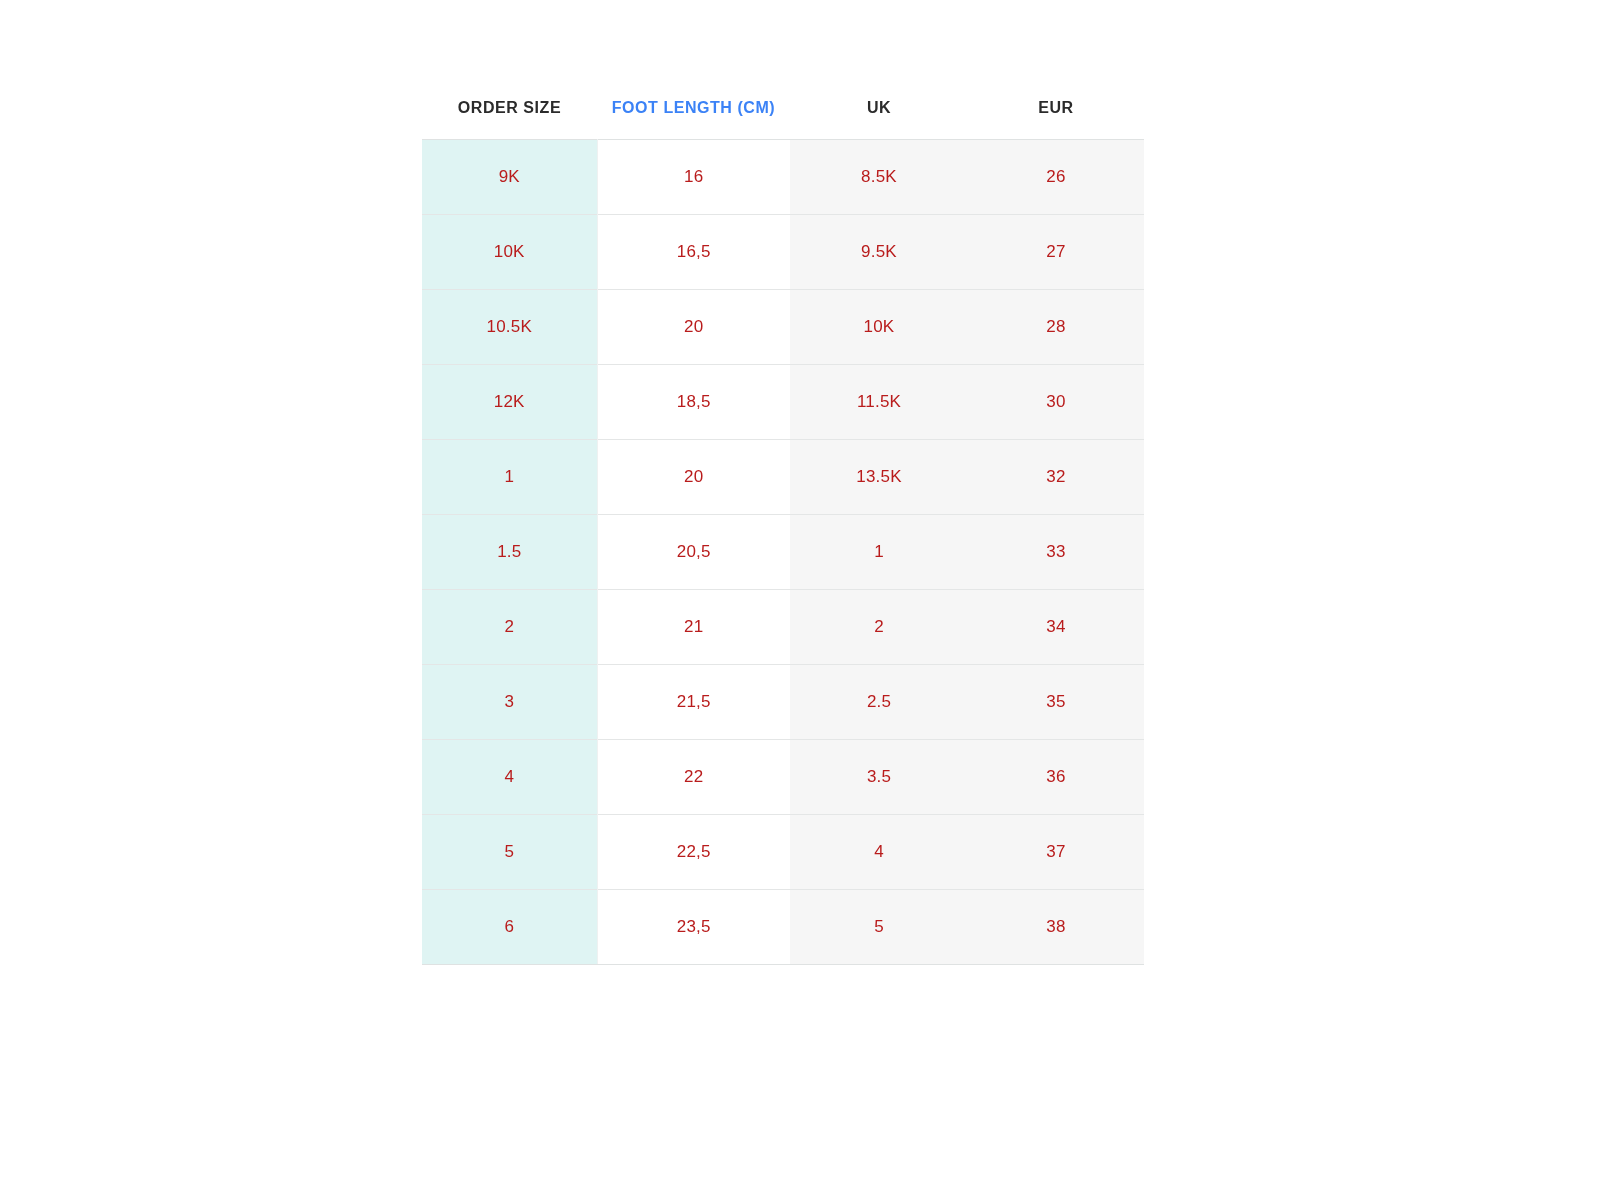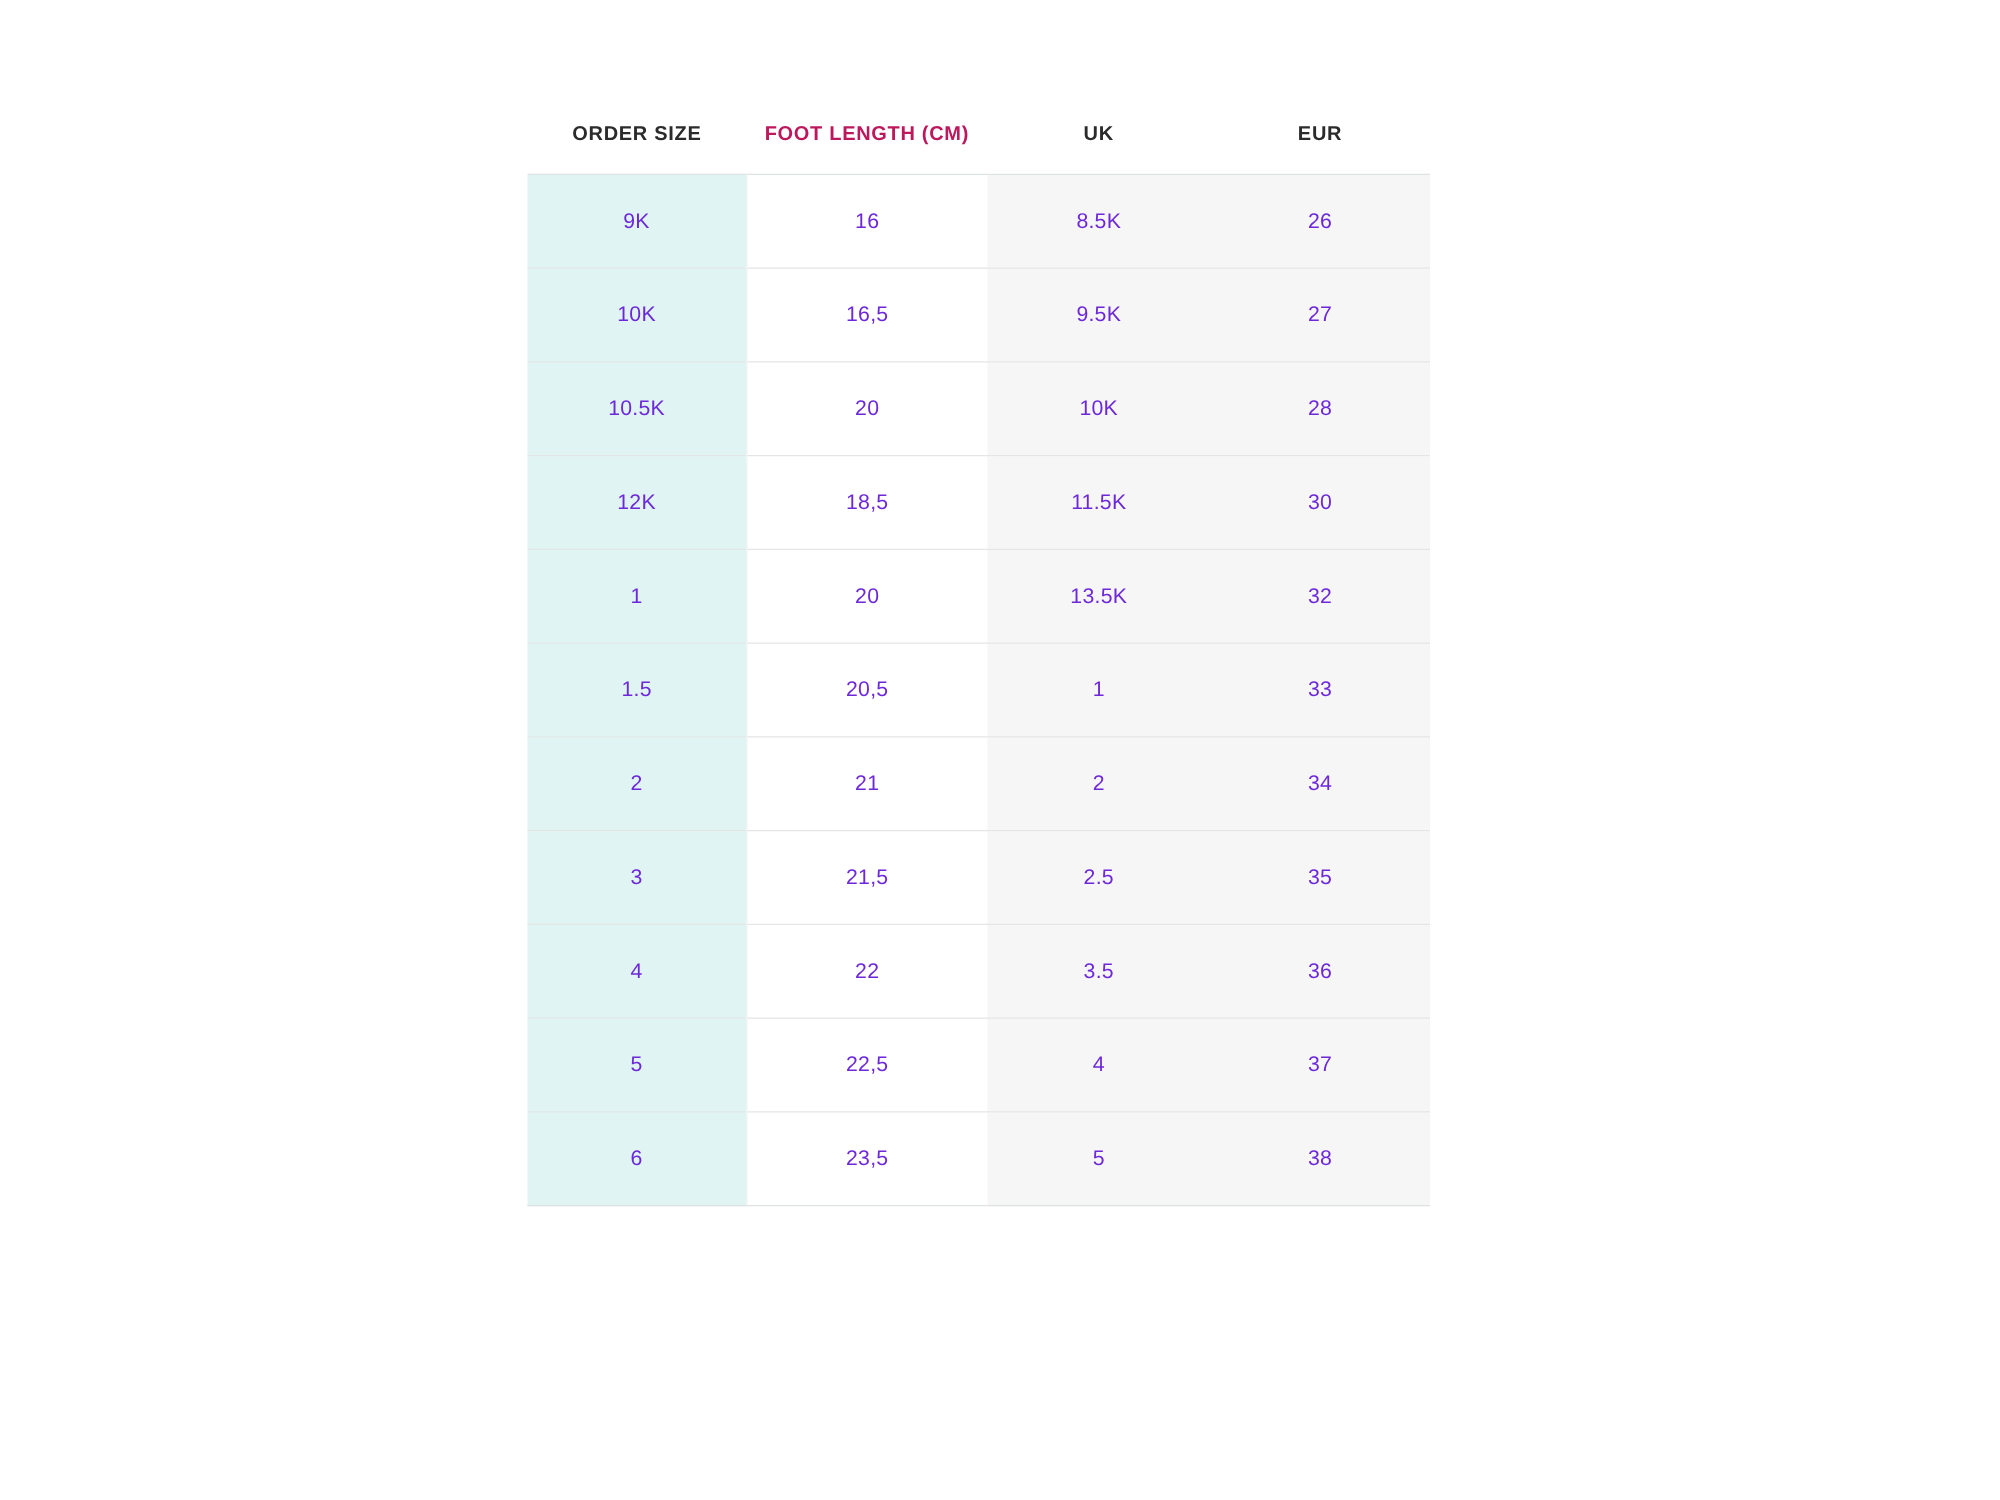--- a/index.html
+++ b/index.html
@@ -51,31 +51,31 @@
     height: 29px;
     vertical-align: bottom;
     text-align: center;
     font-size: 16px;
     font-weight: 700;
     letter-spacing: 0.55px;
     color: #2b2b2b;
     white-space: nowrap;
   }
   thead th.head-foot {
-    color: #be185d;
+    color: #3b82f6;
   }
 
   
   tbody td {
     height: 72px;
     text-align: center;
     vertical-align: middle;
     font-size: 17px;
     font-weight: 400;
-    color: #6d28d9;
+    color: #b91c1c;
     letter-spacing: 0.2px;
     border-top: 1px solid #e4e6e6;
     white-space: nowrap;
   }
   tbody tr:first-child td {
     border-top: 1px solid #dfe2e2;
   }
   tbody tr:last-child td {
     border-bottom: 1px solid #dfe2e2;
   }

